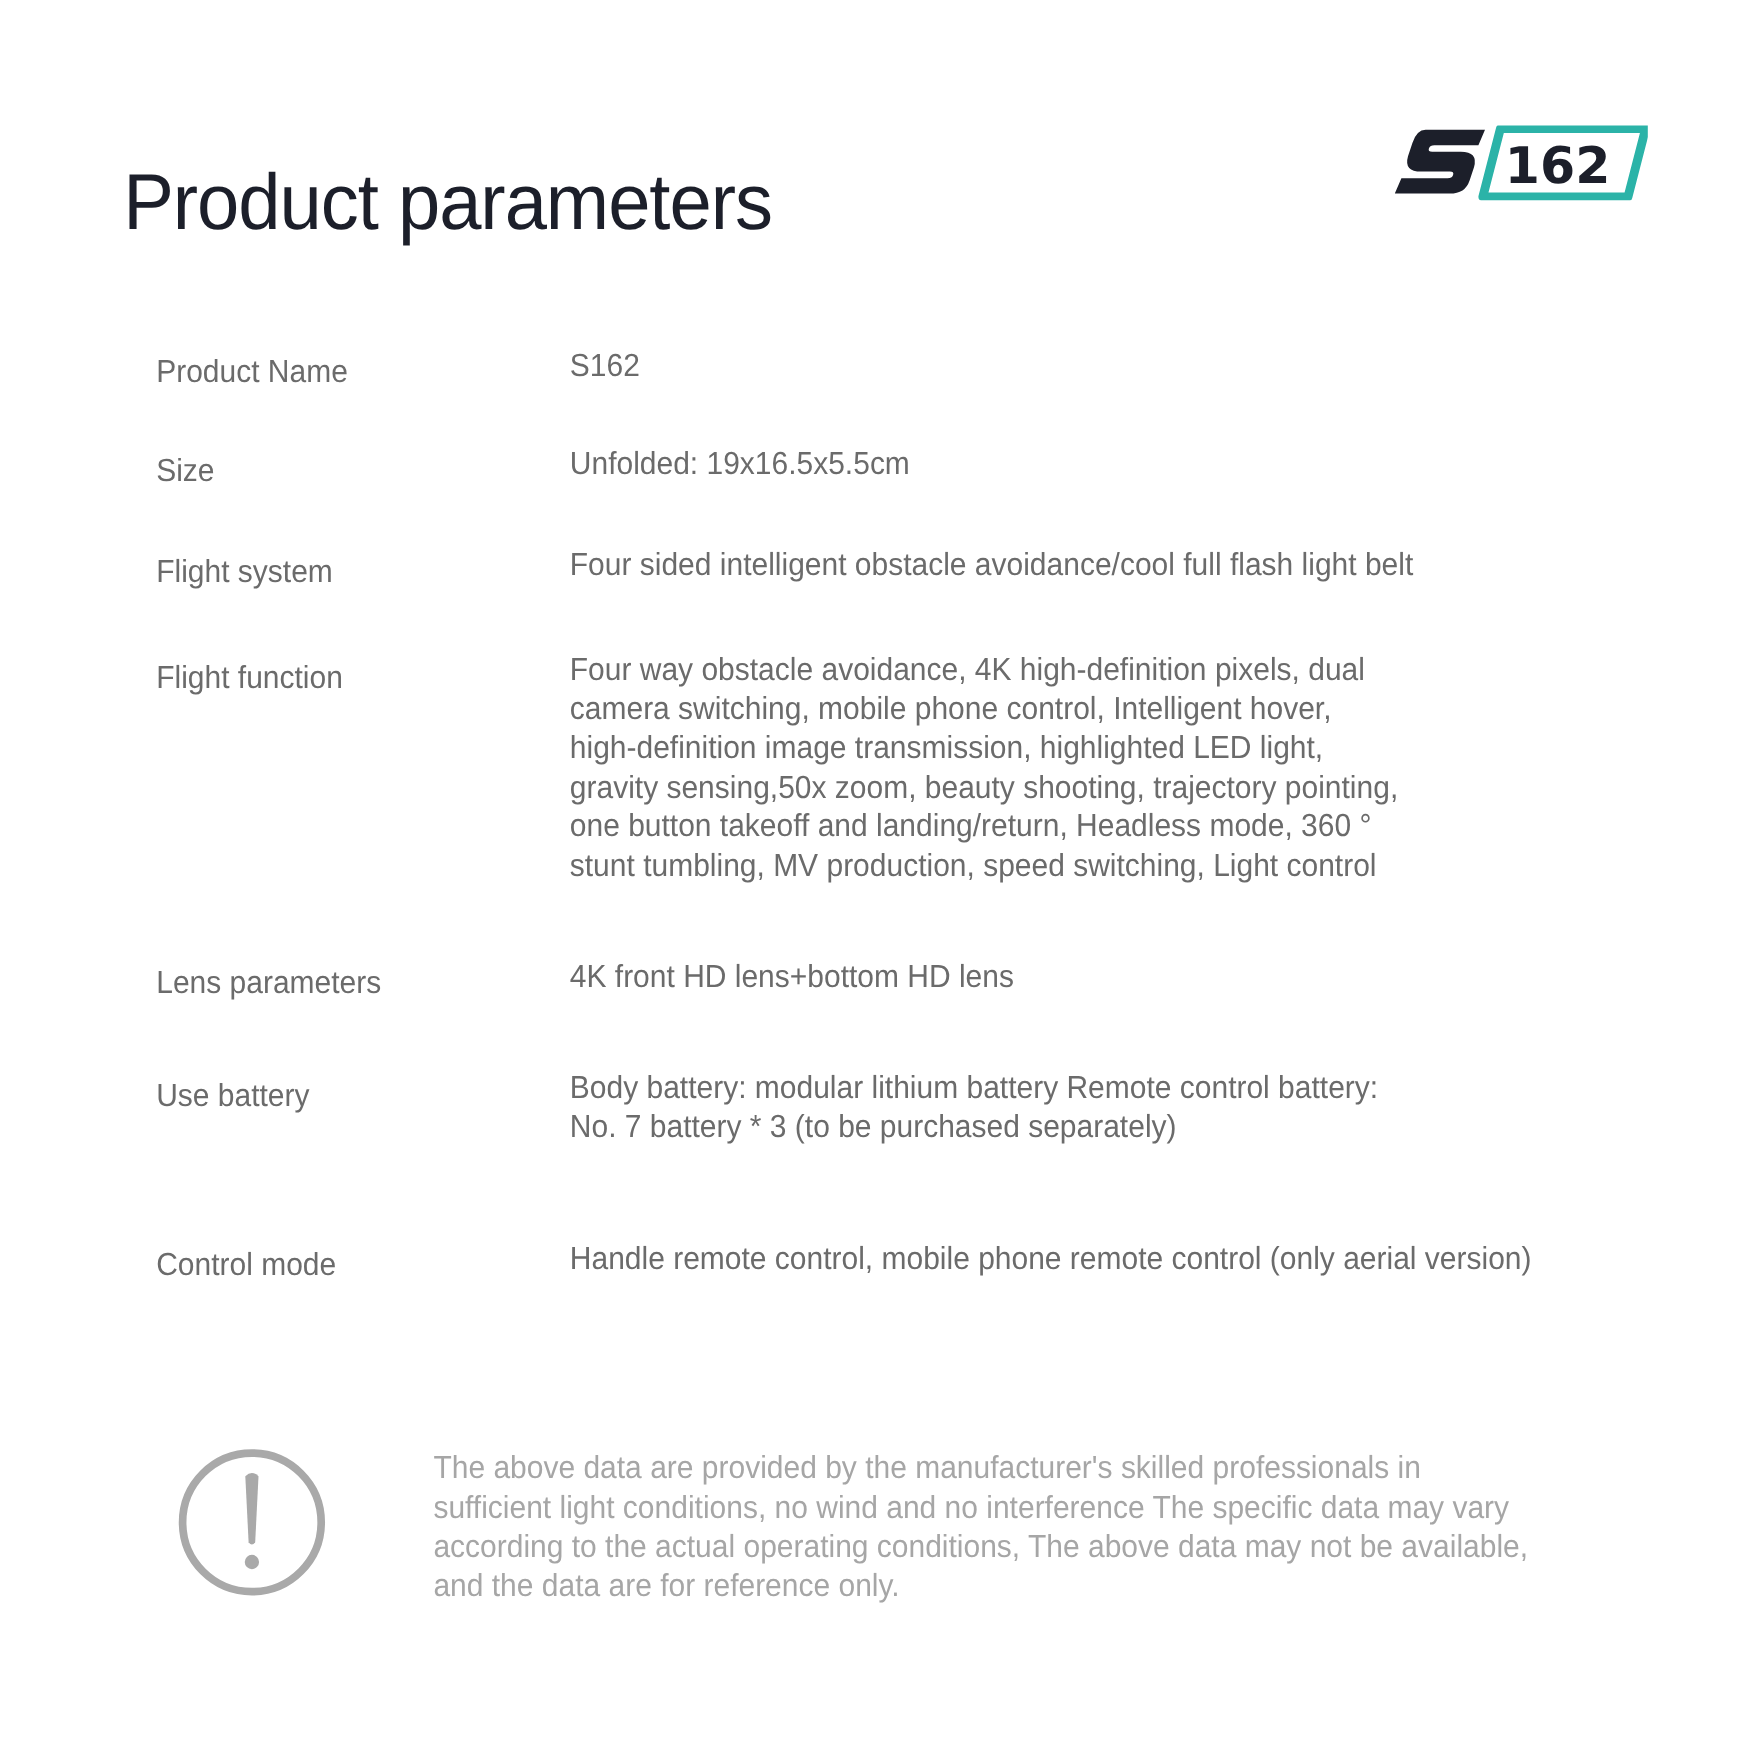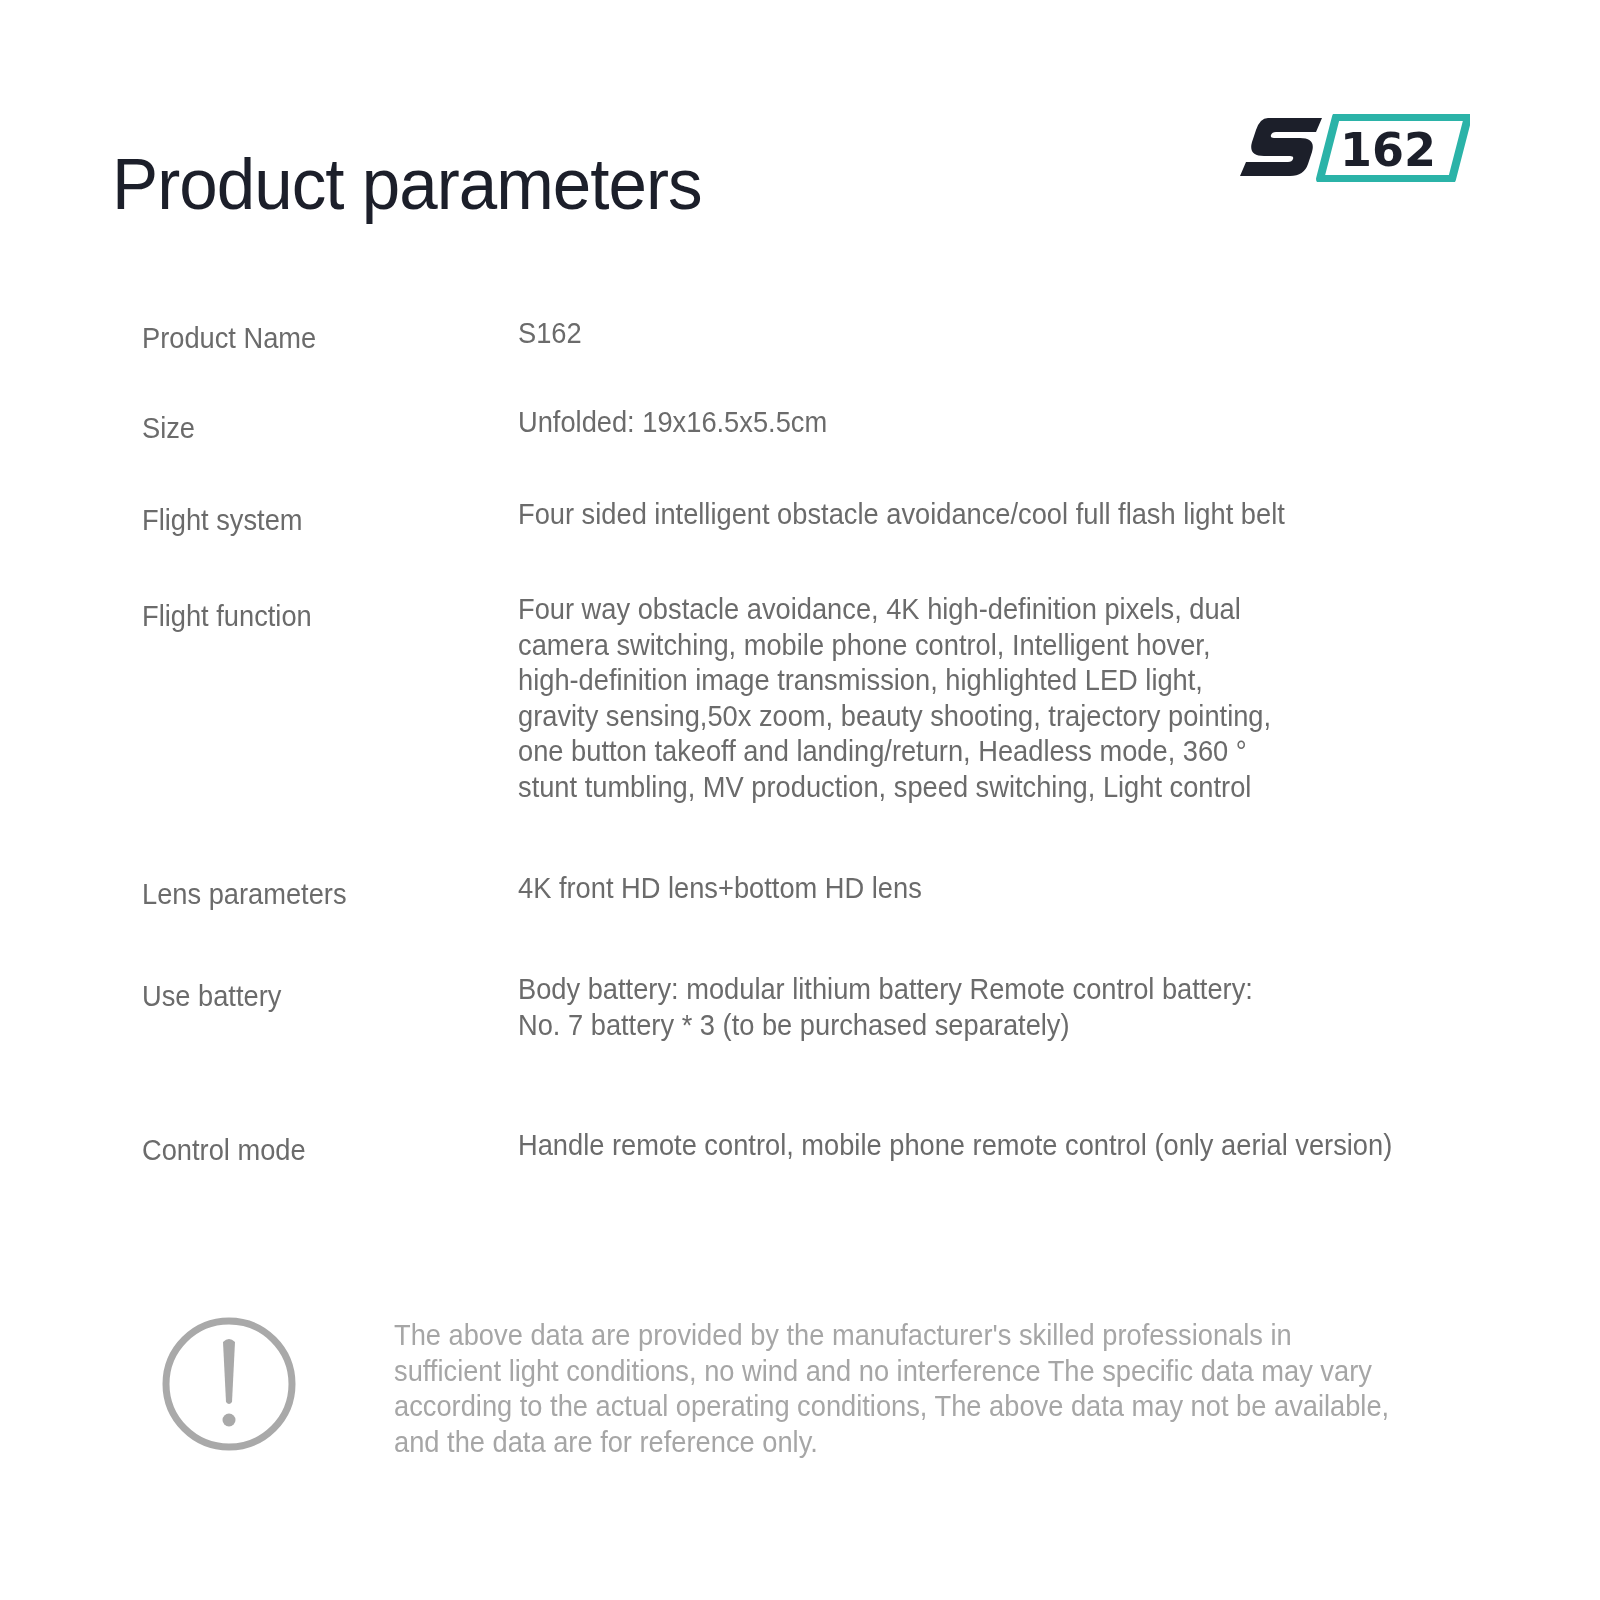--- a/index.html
+++ b/index.html
@@ -21,21 +21,21 @@
       font-size: 72px;
       font-weight: 400;
       color: #1c1f2a;
       letter-spacing: -1px;
       line-height: 1;
       transform: scaleX(0.96);
       transform-origin: left top;
     }
     .brand-logo {
       position: absolute;
-      left: 1240px;
+      left: 1268px;
       top: 114px;
       width: 230px;
       height: 68px;
     }
     .param-row {
       position: absolute;
       left: 0;
       width: 1600px;
     }
     .param-label {

